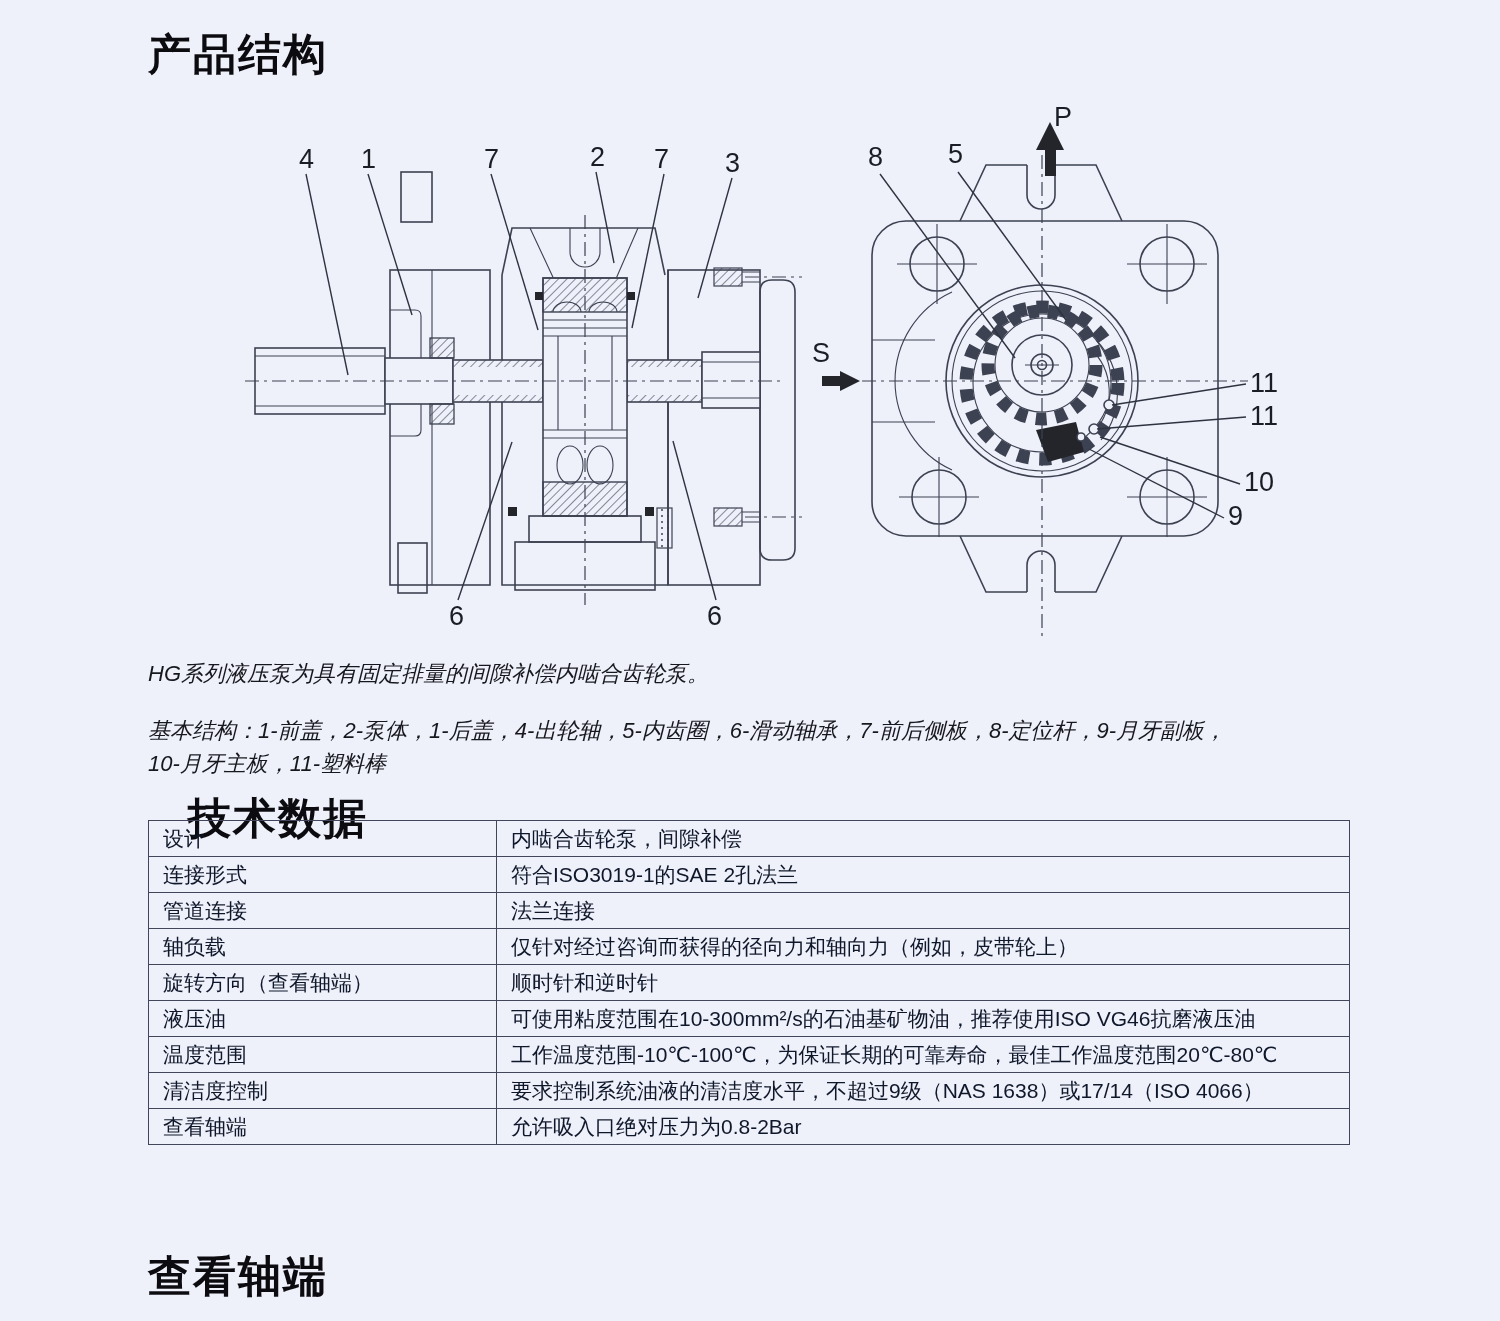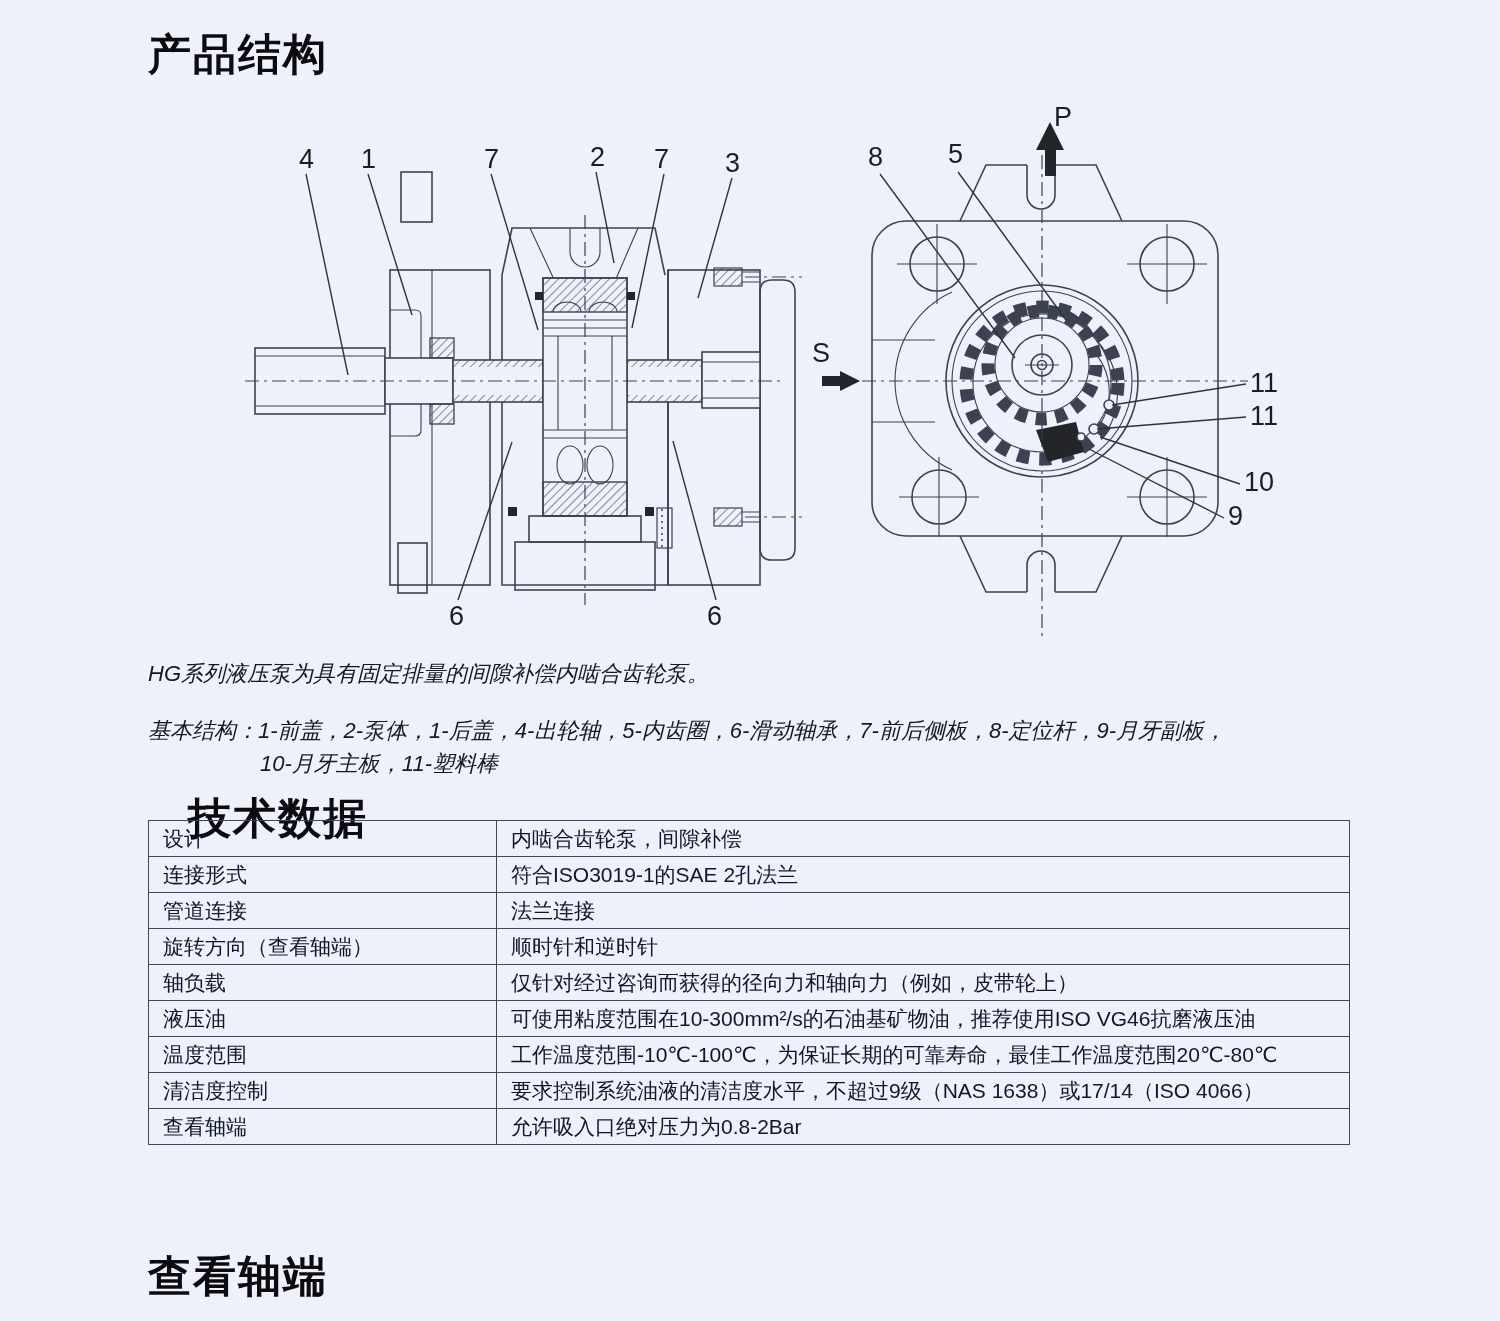--- a/index.html
+++ b/index.html
@@ -18,21 +18,21 @@
   }
   h1.sec {
     position:absolute; left:148px;
     font-size:43px; font-weight:800; letter-spacing:2px;
     color:#0c0c10;
   }
   .para {
     position:absolute; left:148px;
     font-size:22px; line-height:33px; color:#17181d;font-style:italic;
   }
-  .indent2 { display:block; margin-left:112px; }
+  .indent2 { display:block; }
   table.tech {
     position:absolute; left:148px; top:820px;
     width:1202px; border-collapse:collapse; table-layout:fixed;
     font-size:21px; color:#0f172a;
   }
   table.tech td {
     border:1px solid #41465a;
     height:36px; padding:0 0 0 14px; vertical-align:middle;
     white-space:nowrap; overflow:hidden;
   }
@@ -236,28 +236,28 @@
       </tr>
       <tr>
         <td class="c1">连接形式</td>
         <td class="c2">符合ISO3019-1的SAE 2孔法兰</td>
       </tr>
       <tr>
         <td class="c1">管道连接</td>
         <td class="c2">法兰连接</td>
       </tr>
       <tr>
+        <td class="c1">轴负载</td>
+        <td class="c2">仅针对经过咨询而获得的径向力和轴向力（例如，皮带轮上）</td>
+      </tr>
+      <tr>
         <td class="c1">旋转方向（查看轴端）</td>
         <td class="c2">顺时针和逆时针</td>
       </tr>
       <tr>
-        <td class="c1">轴负载</td>
-        <td class="c2">仅针对经过咨询而获得的径向力和轴向力（例如，皮带轮上）</td>
-      </tr>
-      <tr>
         <td class="c1">液压油</td>
         <td class="c2">可使用粘度范围在10-300mm²/s的石油基矿物油，推荐使用ISO VG46抗磨液压油</td>
       </tr>
       <tr>
         <td class="c1">温度范围</td>
         <td class="c2">工作温度范围-10℃-100℃，为保证长期的可靠寿命，最佳工作温度范围20℃-80℃</td>
       </tr>
       <tr>
         <td class="c1">清洁度控制</td>
         <td class="c2">要求控制系统油液的清洁度水平，不超过9级（NAS 1638）或17/14（ISO 4066）</td>

